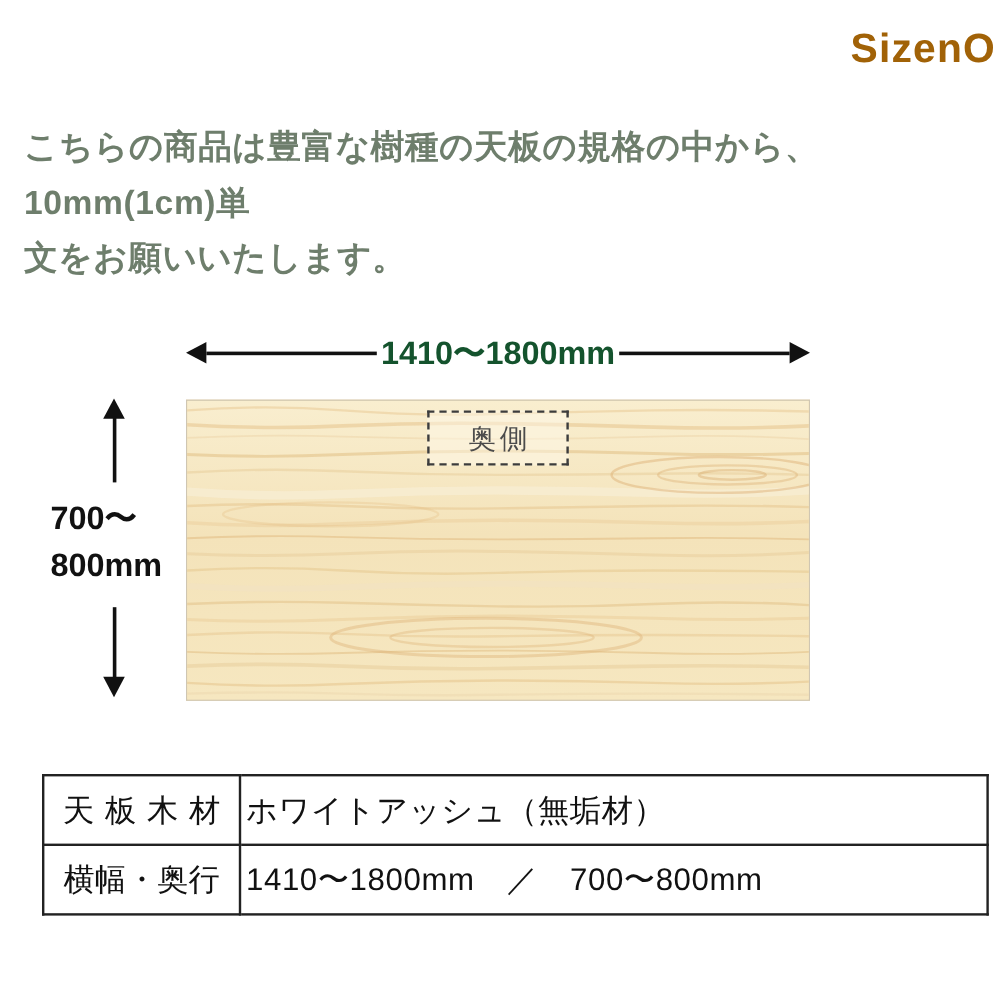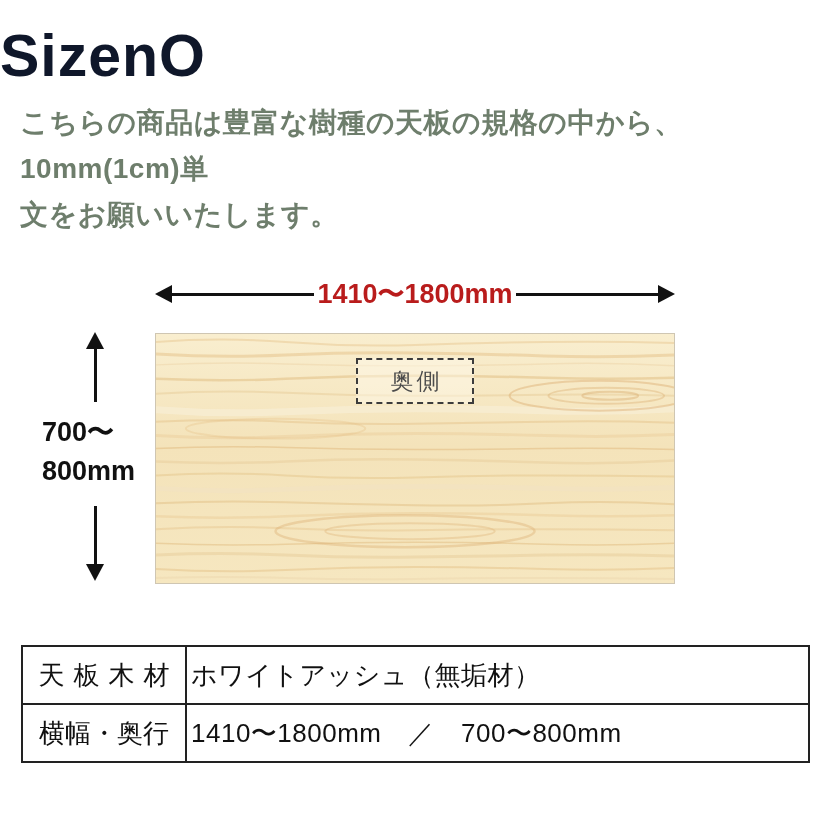--- a/index.html
+++ b/index.html
@@ -8,25 +8,25 @@
     width:830px;height:830px;
     background:#ffffff;
     font-family:"Liberation Sans","DejaVu Sans",sans-serif;
     overflow:hidden;
     color:#111;
   }
   
   .title{
     position:absolute;top:22px;left:0;right:0;
     margin:0;
-    text-align:left;
-    font-size:59px;
+    text-align:right;
+    font-size:34px;
     font-weight:700;
     letter-spacing:1px;
-    color:#0f172a;
+    color:#a16207;
   }
   
   .intro{
     position:absolute;top:100px;left:20px;width:796px;
     font-size:28px;
     font-weight:600;
     line-height:46px;
     letter-spacing:0.5px;
     color:#6e7e6c;
   }
@@ -34,21 +34,21 @@
   .w-arrow{
     position:absolute;left:155px;top:280px;width:520px;height:28px;
     display:flex;align-items:center;
   }
   .line-h{flex:1;height:3px;background:#111;}
   .ah{width:0;height:0;}
   .ah-left{border-top:9px solid transparent;border-bottom:9px solid transparent;border-right:17px solid #111;}
   .ah-right{border-top:9px solid transparent;border-bottom:9px solid transparent;border-left:17px solid #111;}
   .w-label{
     margin:0 3px;
-    font-size:27px;font-weight:600;color:#b91c1c;
+    font-size:27px;font-weight:600;color:#14532d;
     white-space:nowrap;
   }
   
   .ah-up{position:absolute;left:86px;top:332px;border-left:9px solid transparent;border-right:9px solid transparent;border-bottom:17px solid #111;}
   .line-v-top{position:absolute;left:94px;top:347px;width:3px;height:55px;background:#111;}
   .d-label{
     position:absolute;left:42px;top:413px;
     font-size:27px;font-weight:600;line-height:39px;color:#111;
   }
   .line-v-bot{position:absolute;left:94px;top:506px;width:3px;height:60px;background:#111;}
@@ -64,25 +64,25 @@
   .zone{
     position:absolute;left:200px;width:118px;height:46px;
     border:2px dashed #3c3c3c;
     background:rgba(255,250,238,0.45);
     box-sizing:border-box;
     display:flex;align-items:center;justify-content:center;
     font-size:23px;font-weight:500;letter-spacing:3px;
     color:#4c4c4c;
   }
   .zone span{margin-left:3px;} 
-  .zone-back{top:24px;align-items:center;}
+  .zone-back{top:8px;align-items:center;}
   .zone-center{top:102px;}
   
   .spec{
-    position:absolute;left:21px;top:645px;width:789px;
+    position:absolute;left:35px;top:645px;width:789px;
     border-collapse:collapse;table-layout:fixed;
     color:#111;
   }
   .spec td{
     border:2px solid #222;
     height:54px;
     font-size:26px;font-weight:500;
     vertical-align:middle;
   }
   .spec-label{

